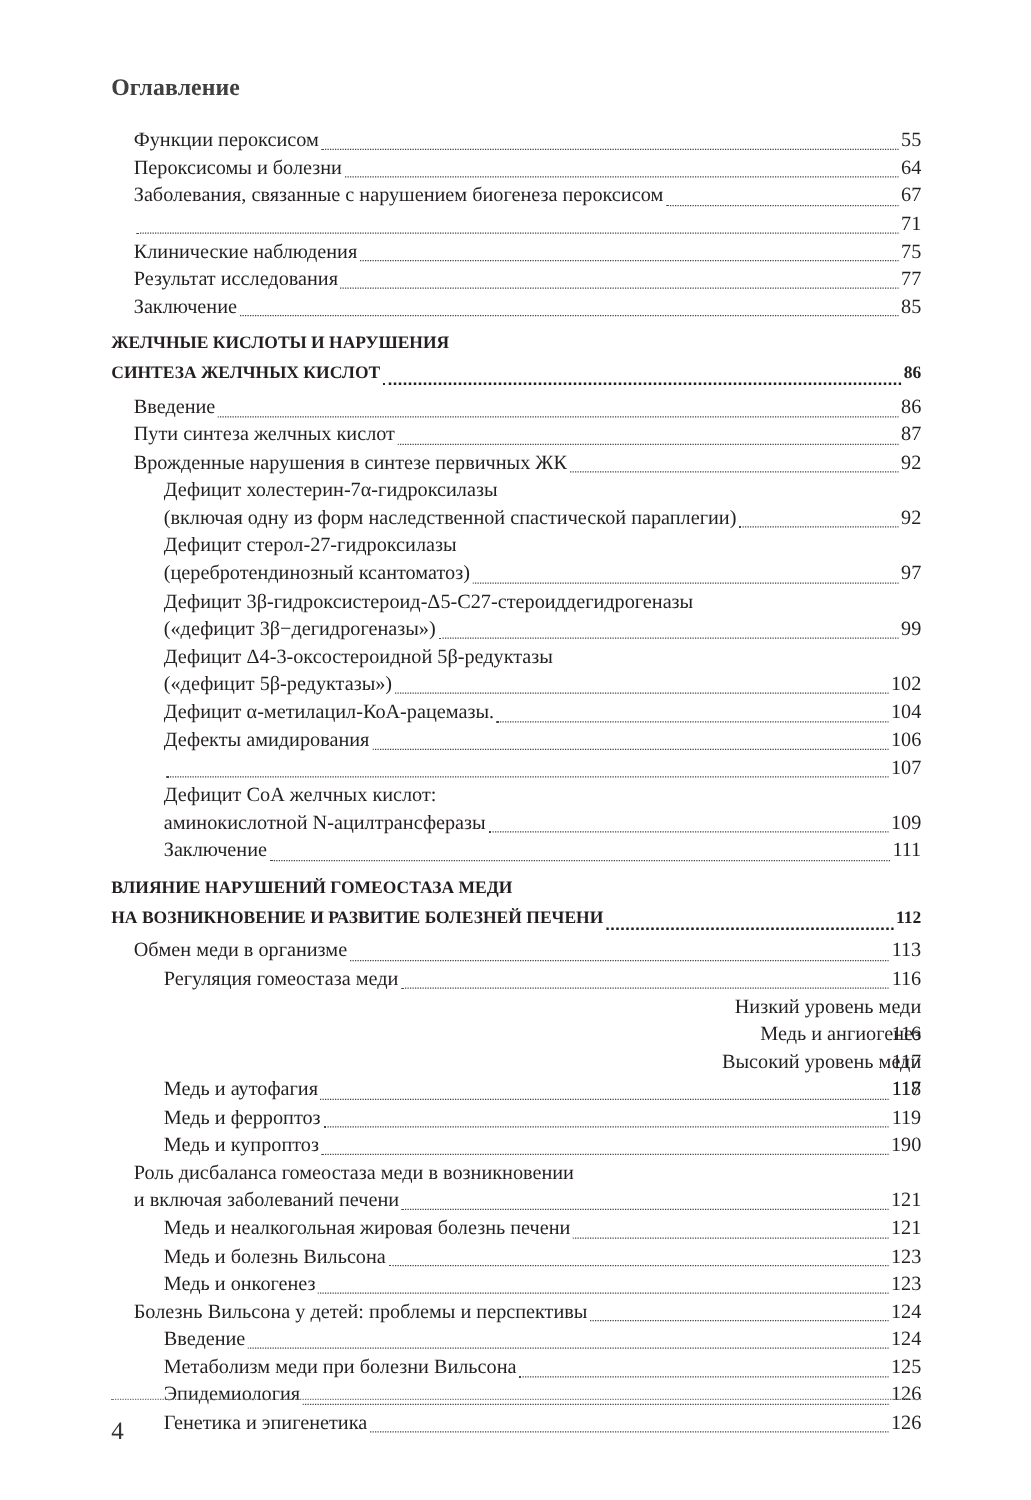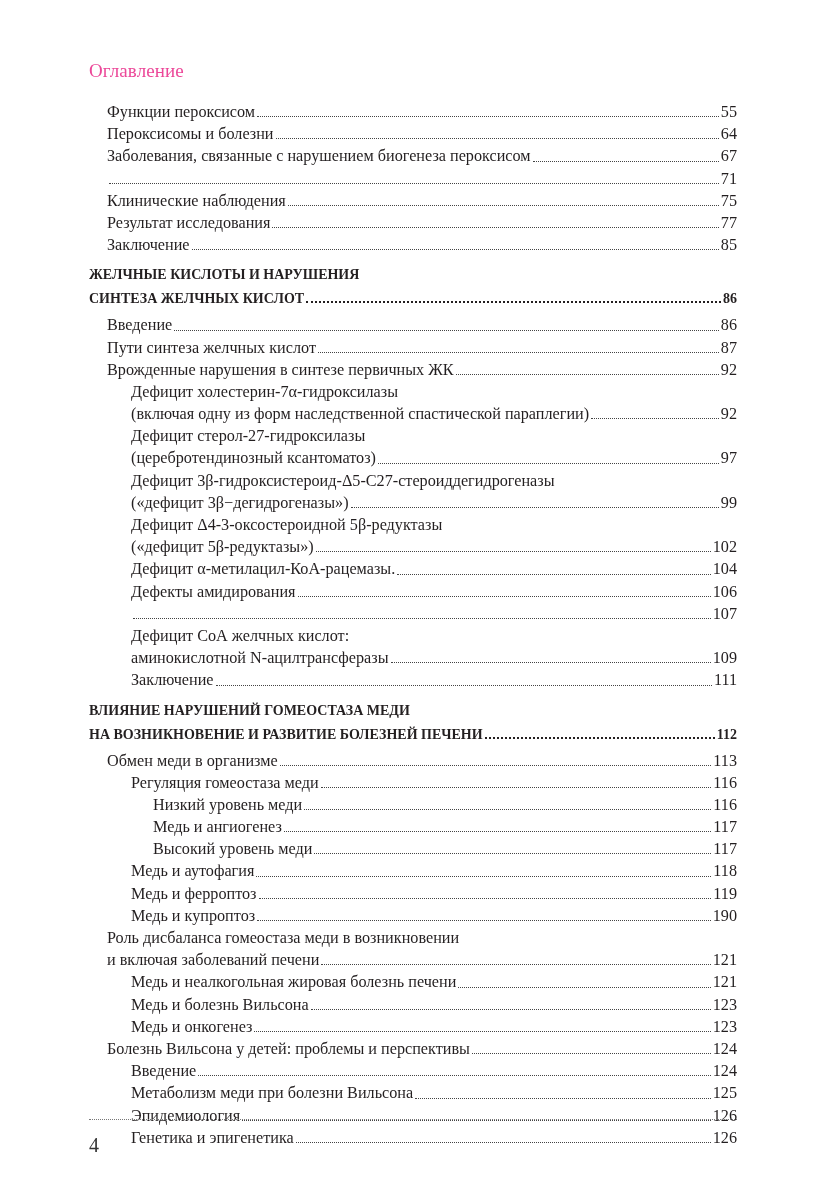--- a/index.html
+++ b/index.html
@@ -13,32 +13,33 @@
       position: relative;
       overflow: hidden;
       font-family: "Liberation Serif", "DejaVu Serif", serif;
       color: #231f20;
     }
     .running-head {
       position: absolute;
       left: 89px;
       top: 60px;
       font-size: 19px;
-      color: #ec4899;
+      color: #404040;
       letter-spacing: 0.1px;
+      font-weight: bold;
     }
     .toc {
       position: absolute;
       left: 89px;
       top: 101px;
       width: 648px;
     }
     .entry {
       display: flex;
-      align-items: center;
+      align-items: flex-end;
       font-size: 16.2px;
       line-height: 22.2px;
       height: 22.2px;
       white-space: nowrap;
     }
     .entry .title {
       flex: 0 0 auto;
     }
     .entry .leader {
       flex: 1 1 auto;
@@ -54,21 +55,21 @@
       right: 0;
       bottom: 3px;
       border-bottom: 1.5px dotted #444;
     }
     .entry .page {
       flex: 0 0 auto;
       text-align: right;
     }
     .entry.l1 { padding-left: 18px; }
     .entry.l2 { padding-left: 42px; }
-    .entry.l3 { padding-left: 64px; }
+    .entry.l3 { padding-left: 64px; flex-direction: column; }
     .entry.first-line { }
     .section {
       font-weight: bold;
       font-size: 14px;
       line-height: 24px;
       height: 24px;
     }
     .section .leader::before {
       border-bottom: 2.5px dotted #231f20;
       bottom: 3px;

